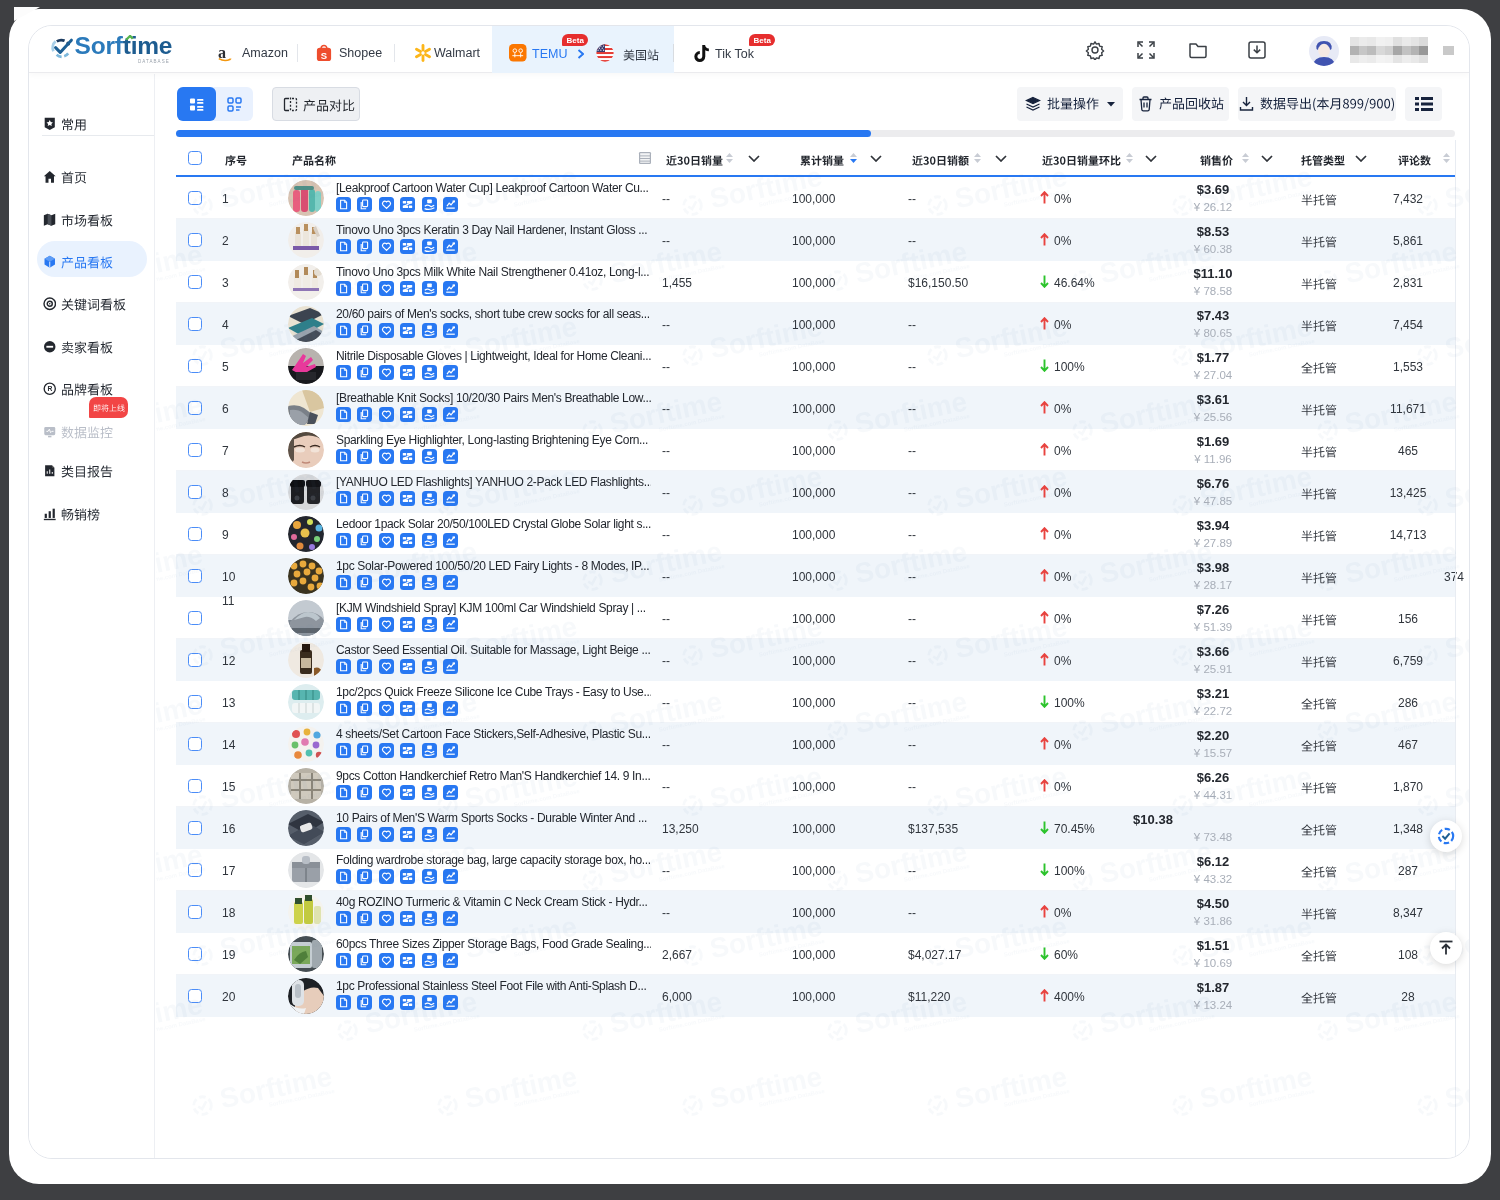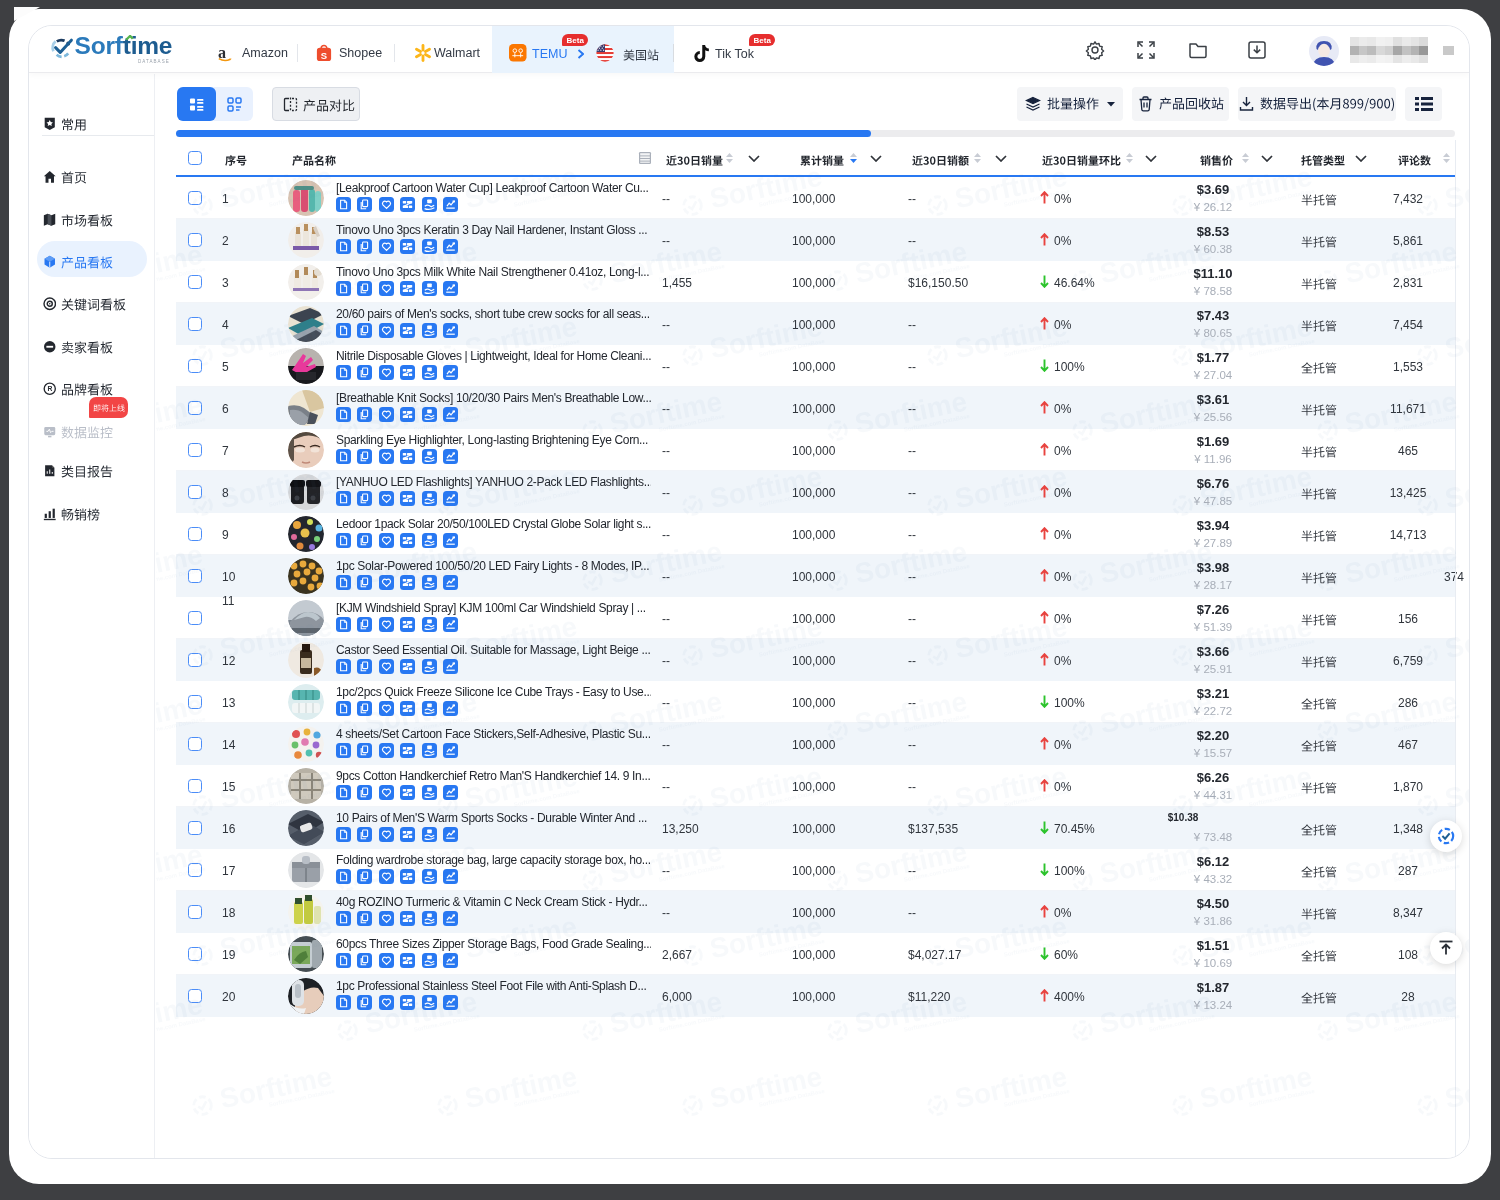--- a/index.html
+++ b/index.html
@@ -1567,21 +1567,21 @@
           <rect x="9.6" y="3.4" width="2.4" height="2" fill="#fff"></rect>
         </svg>
       </div>
 <div class="cell" style="left:506px;top:747.5px">13,250</div>
 <div class="cell" style="left:636px;top:747.5px">100,000</div>
 <div class="cell" style="left:752px;top:747.5px">$137,535</div>
 <svg class="abs" style="left:884px;top:747px" width="9" height="13" viewBox="0 0 9 13">
         <path d="M4.5 0.5v11M1 8l3.5 3.8L8 8" fill="none" stroke="#2cc32c" stroke-width="1.9"></path>
       </svg>
 <div class="cell" style="left:898px;top:747.5px">70.45%</div>
-<div class="abs" style="left:971px;top:737.5px;width:112px;text-align:center;font-size:10px;font-weight:bold;color:#23272e">$10.38</div>
+<div class="abs" style="left:941px;top:737.5px;width:112px;text-align:center;font-size:13px;font-weight:bold;color:#23272e">$10.38</div>
 <div class="abs" style="left:1001px;top:757px;width:112px;text-align:center;font-size:11.5px;color:#a8aeb8">¥ 73.48</div>
 <div class="abs" style="left:1145px;top:747.5px"><svg width="36" height="14" viewBox="0 0 36 14" style="display:inline-block;vertical-align:middle;overflow:visible">
           <path d="M5.9 0.3C4.7 2.3 2.5 4.0 0.3 5.0C0.5 5.2 0.8 5.5 0.9 5.7C1.4 5.5 1.9 5.2 2.4 4.9V5.7H5.5V7.6H2.4V8.4H5.5V10.4H0.9V11.2H11.1V10.4H6.5V8.4H9.7V7.6H6.5V5.7H9.7V4.9C10.2 5.2 10.6 5.5 11.1 5.8C11.2 5.5 11.5 5.2 11.7 5.0C9.8 4.0 8.0 2.8 6.5 1.0L6.7 0.7ZM2.4 4.9C3.8 4.0 5.0 2.9 6.0 1.7C7.1 3.0 8.4 4.0 9.7 4.9Z M16.8 5.9 16.9 6.7 19.3 6.3V9.8C19.3 11.0 19.6 11.3 20.6 11.3C20.8 11.3 22.0 11.3 22.2 11.3C23.2 11.3 23.4 10.7 23.5 8.9C23.3 8.8 22.9 8.7 22.7 8.5C22.6 10.1 22.6 10.4 22.2 10.4C21.9 10.4 20.9 10.4 20.7 10.4C20.3 10.4 20.2 10.3 20.2 9.8V6.2L23.5 5.7L23.3 4.9L20.2 5.3V2.1C21.1 1.9 22.0 1.6 22.7 1.3L21.9 0.6C20.7 1.2 18.7 1.7 16.8 2.0C16.9 2.2 17.1 2.5 17.1 2.7C17.8 2.6 18.6 2.5 19.3 2.3V5.5ZM14.2 0.5V2.9H12.5V3.7H14.2V6.4C13.5 6.6 12.9 6.7 12.4 6.8L12.7 7.7L14.2 7.3V10.4C14.2 10.5 14.1 10.6 13.9 10.6C13.8 10.6 13.3 10.6 12.7 10.6C12.8 10.8 12.9 11.2 13.0 11.4C13.8 11.4 14.3 11.4 14.6 11.3C14.9 11.1 15.0 10.9 15.0 10.4V7.0L16.6 6.5L16.5 5.7L15.0 6.1V3.7H16.6V2.9H15.0V0.5Z M26.5 5.3V11.5H27.4V11.1H33.3V11.5H34.1V8.5H27.4V7.7H33.5V5.3ZM33.3 10.4H27.4V9.3H33.3ZM29.3 3.1C29.4 3.3 29.5 3.6 29.7 3.9H25.2V5.8H26.1V4.6H34.1V5.8H35.0V3.9H30.6C30.5 3.6 30.3 3.2 30.1 2.9ZM27.4 6.0H32.6V7.0H27.4ZM26.0 0.4C25.7 1.5 25.2 2.5 24.5 3.2C24.7 3.3 25.1 3.5 25.3 3.6C25.6 3.2 26.0 2.7 26.3 2.1H27.1C27.4 2.6 27.6 3.1 27.7 3.5L28.5 3.2C28.4 2.9 28.2 2.5 28.0 2.1H29.8V1.5H26.6C26.7 1.2 26.8 0.9 26.9 0.6ZM31.1 0.5C30.9 1.3 30.4 2.2 29.9 2.7C30.1 2.9 30.5 3.0 30.6 3.2C30.9 2.9 31.1 2.5 31.3 2.1H32.2C32.6 2.6 32.9 3.1 33.1 3.5L33.8 3.2C33.7 2.9 33.4 2.5 33.1 2.1H35.3V1.5H31.7C31.8 1.2 31.9 0.9 32.0 0.6Z" fill="#30353c"></path>
         </svg></div>
 <div class="cell" style="left:1196px;top:747.5px;width:112px;text-align:center">1,348</div>
 <div class="abs" style="left:20px;top:816px;width:1280px;height:1px;background:#f1f4f8"></div>
 <div class="ck" style="left:32px;top:789px"></div>
 <div class="cell" style="left:66px;top:789.5px">17</div>
 <div class="abs" style="left:132px;top:778px;width:36px;height:36px;border-radius:50%;overflow:hidden"><svg width="36" height="36" viewBox="0 0 36 36">
           <defs>

